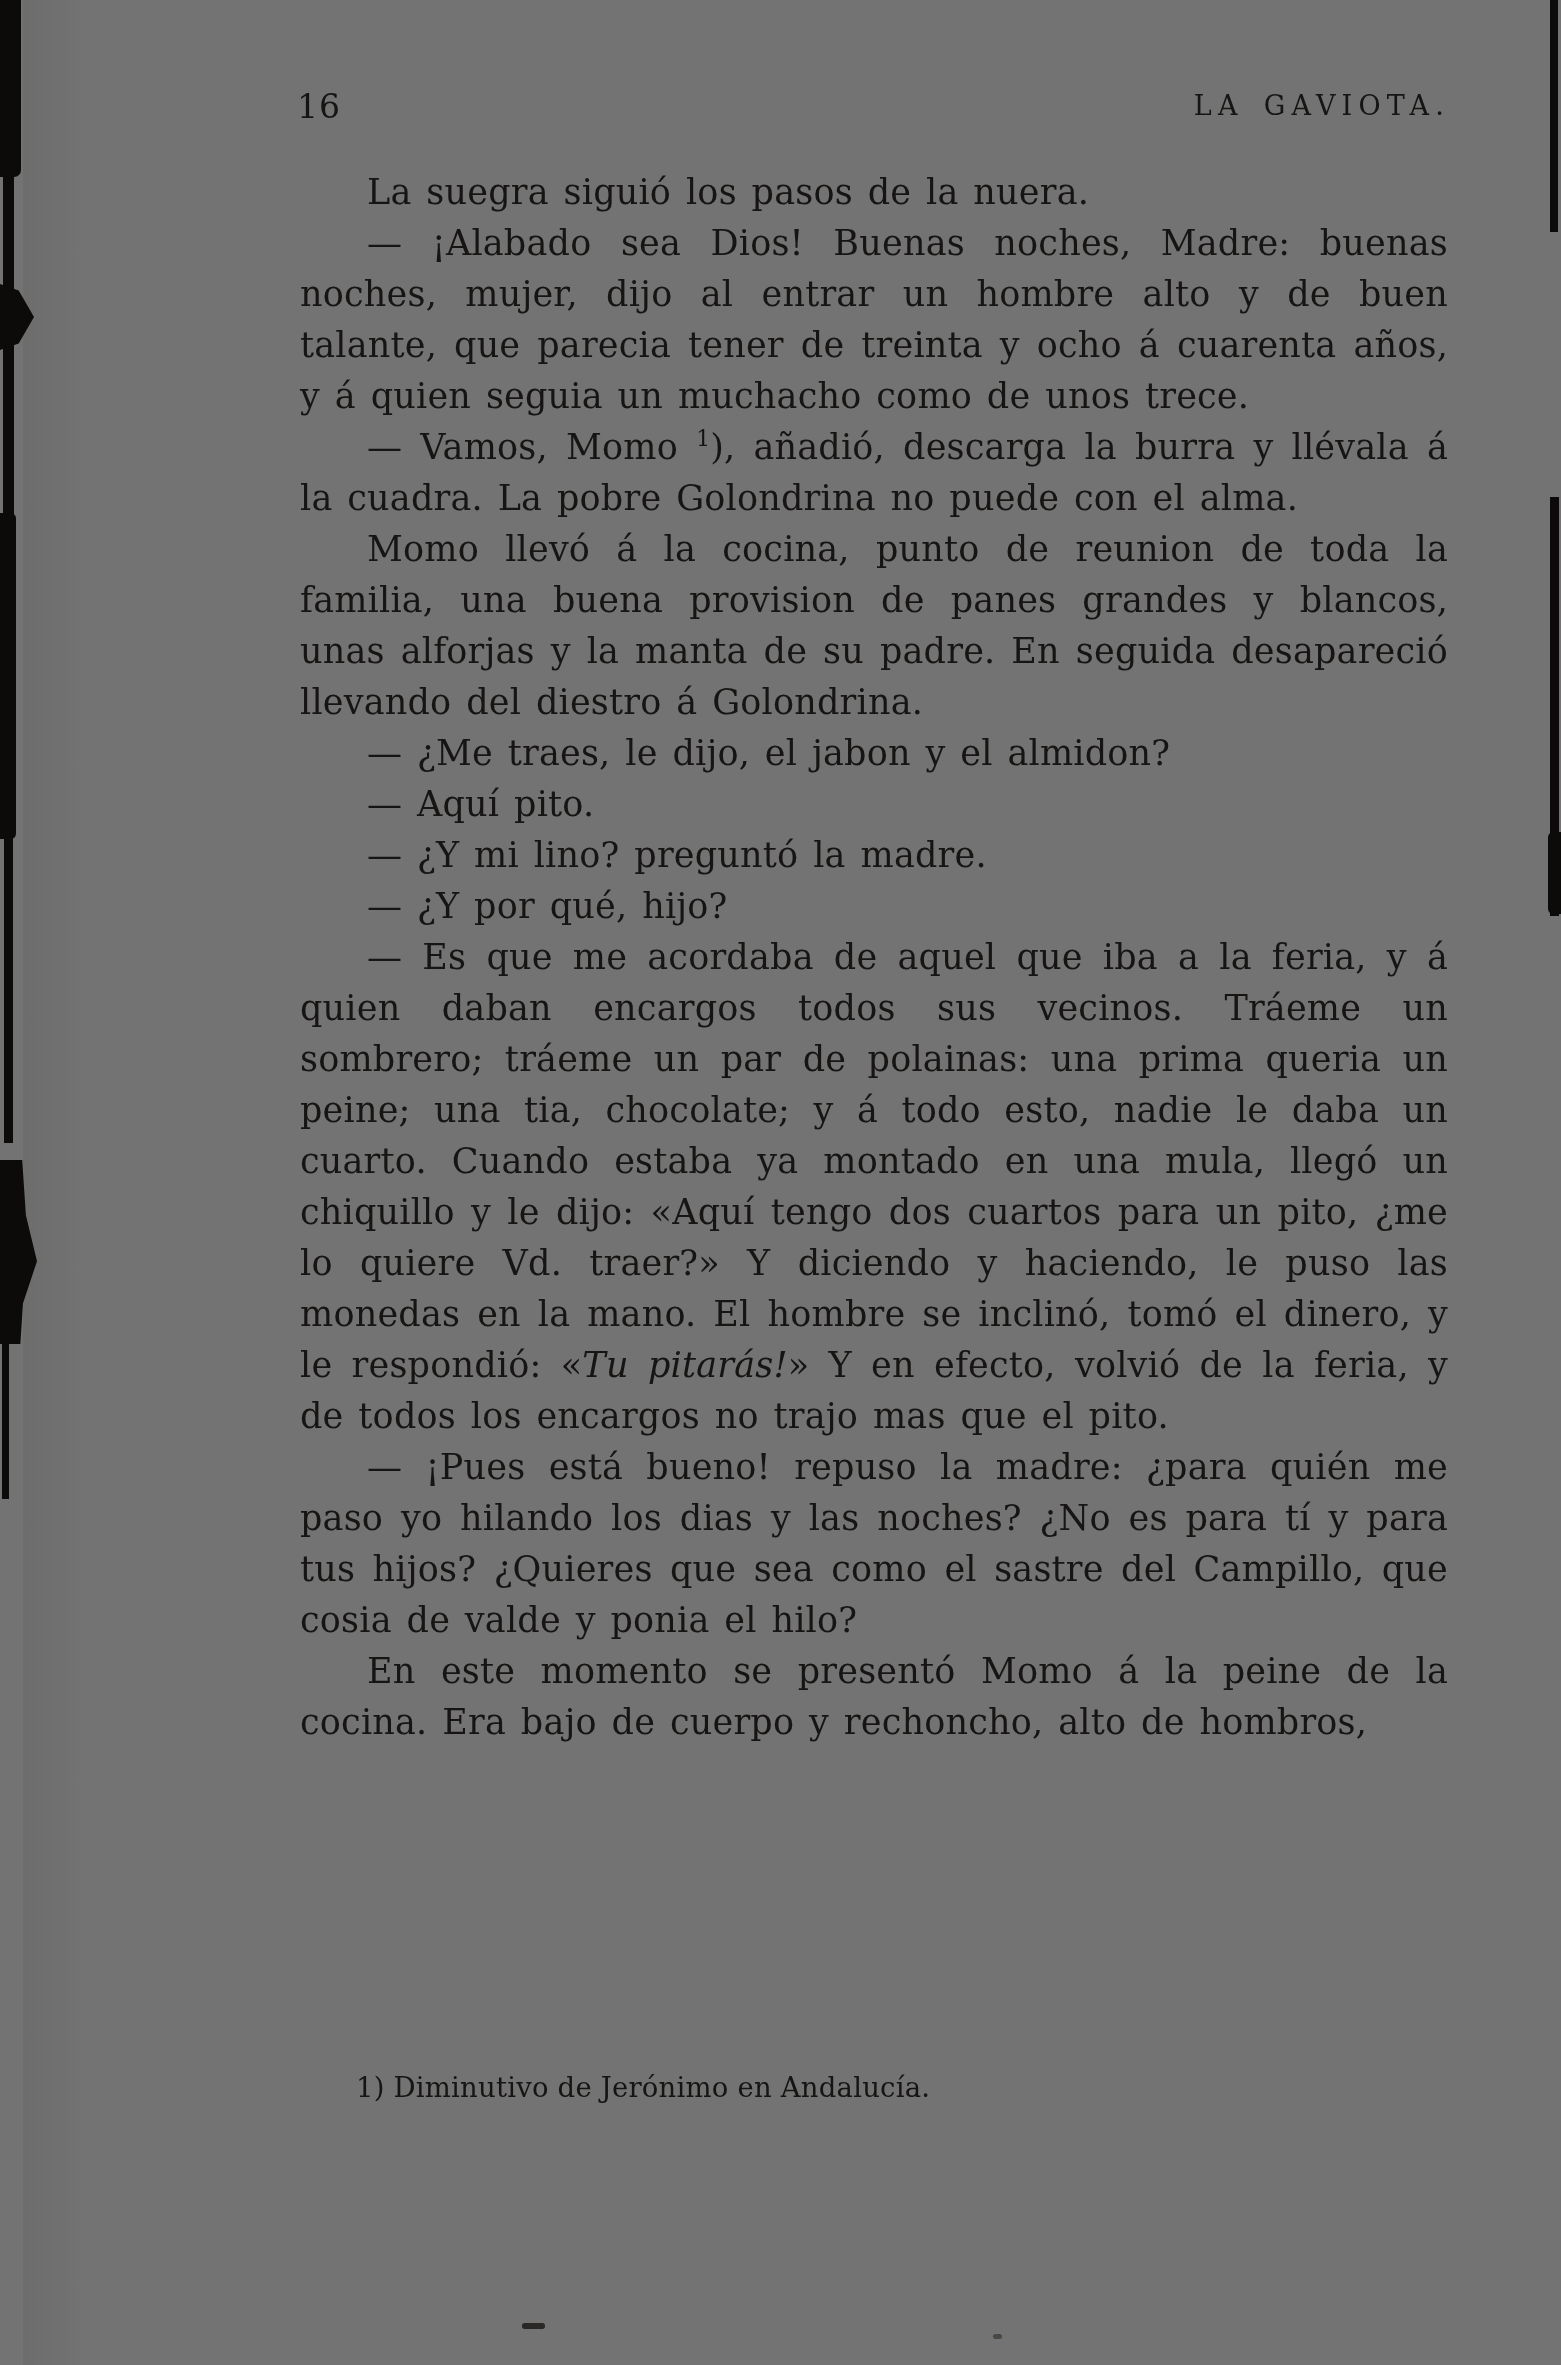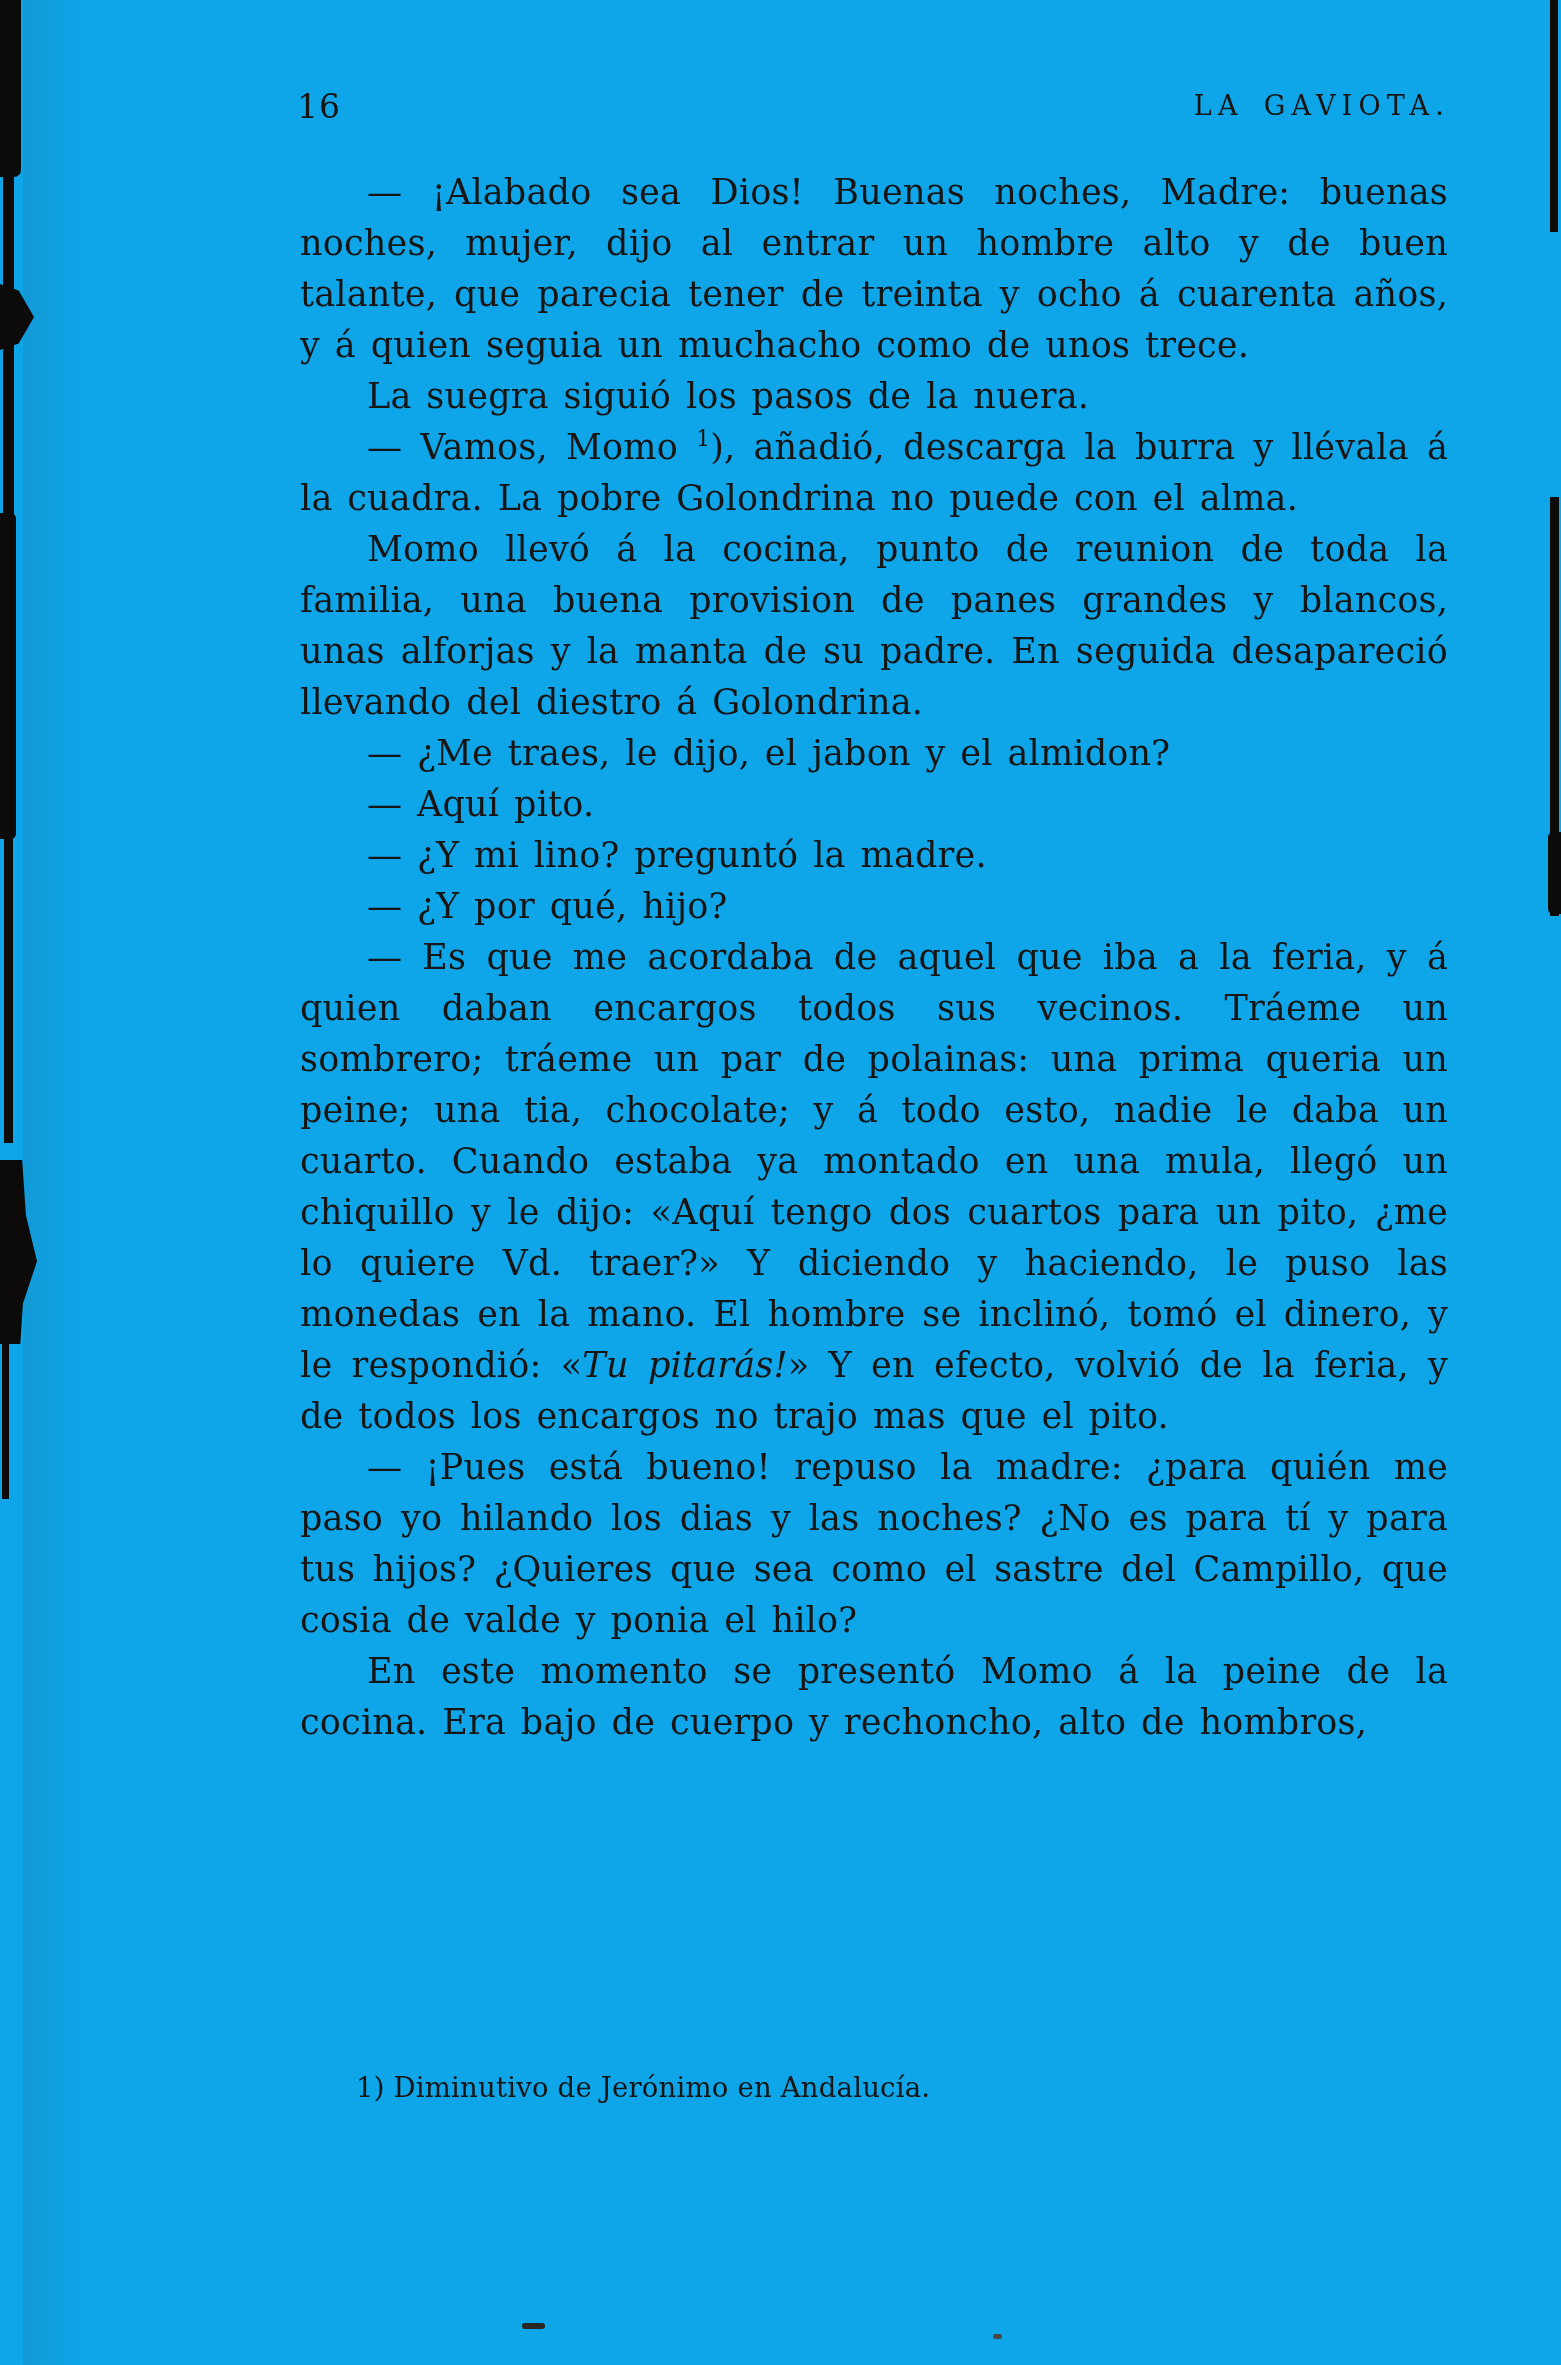--- a/index.html
+++ b/index.html
@@ -7,21 +7,21 @@
     padding: 0;
     background: #ffffff;
     width: 1562px;
     height: 2366px;
     overflow: hidden;
   }
   .page {
     position: relative;
     width: 1562px;
     height: 2366px;
-    background: #0ea5e9;
+    background: #737373;
     font-family: "DejaVu Serif", "Liberation Serif", serif;
     color: #171513;
     overflow: hidden;
   }
   
   .gutter-shade {
     position: absolute;
     left: 23px; top: 0;
     width: 62px; height: 2366px;
     background: linear-gradient(to right, rgba(60,55,50,0.10), rgba(60,55,50,0));
@@ -112,22 +112,22 @@
   <div class="artifact a-right-3"></div>
   <div class="artifact a-bottom-1"></div>
   <div class="artifact a-bottom-2"></div>
 
   <div class="header">
     <div class="page-number">16</div>
     <div class="running-title">LA GAVIOTA.</div>
   </div>
 
   <div class="text-block">
+    <p class="para">La suegra siguió los pasos de la nuera.</p>
     <p class="para">— ¡Alabado sea Dios!  Buenas noches,  Madre: buenas noches, mujer, dijo al entrar un hombre alto y de buen talante, que parecia tener de treinta y ocho á cuarenta años, y á quien seguia un muchacho como de unos trece.</p>
-    <p class="para">La suegra siguió los pasos de la nuera.</p>
     <p class="para"><span>— Vamos, Momo </span><sup>1</sup><span>), añadió, descarga la burra y llévala á la cuadra.  La pobre Golondrina no puede con el alma.</span></p>
     <p class="para">Momo llevó á la cocina, punto de reunion de toda la familia, una buena provision de panes grandes y blancos, unas alforjas y la manta de su padre.  En seguida desapareció llevando del diestro á Golondrina.</p>
     <p class="para">— ¿Me traes, le dijo, el jabon y el almidon?</p>
     <p class="para">— Aquí pito.</p>
     <p class="para">— ¿Y mi lino? preguntó la madre.</p>
     <p class="para">— ¿Y por qué, hijo?</p>
     <p class="para"><span>— Es que me acordaba de aquel que iba a la feria, y á quien daban encargos todos sus vecinos.  Tráeme un sombrero; tráeme un par de polainas: una prima queria un peine; una tia, chocolate; y á todo esto, nadie le daba un cuarto.  Cuando estaba ya montado en una mula, llegó un chiquillo y le dijo: «Aquí tengo dos cuartos para un pito, ¿me lo quiere Vd. traer?»  Y diciendo y haciendo, le puso las monedas en la mano.  El hombre se inclinó, tomó el dinero, y le respondió: «</span><em>Tu pitarás!</em><span>»  Y en efecto, volvió de la feria, y de todos los encargos no trajo mas que el pito.</span></p>
     <p class="para">— ¡Pues está bueno! repuso la madre: ¿para quién me paso yo hilando los dias y las noches? ¿No es para tí y para tus hijos? ¿Quieres que sea como el sastre del Campillo, que cosia de valde y ponia el hilo?</p>
     <p class="para">En este momento se presentó Momo á la peine de la cocina.  Era bajo de cuerpo y rechoncho, alto de hombros,</p>
   </div>

